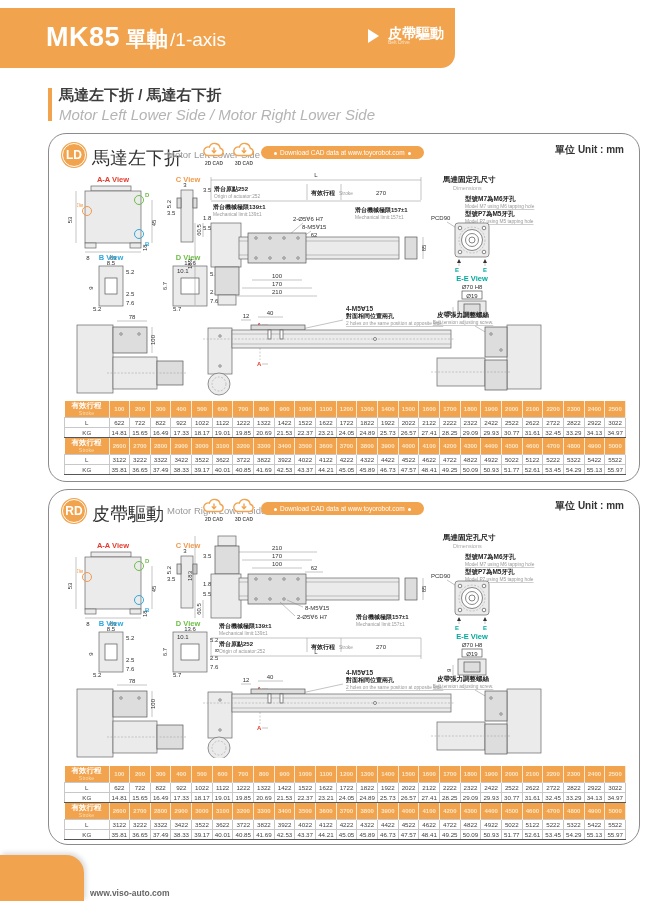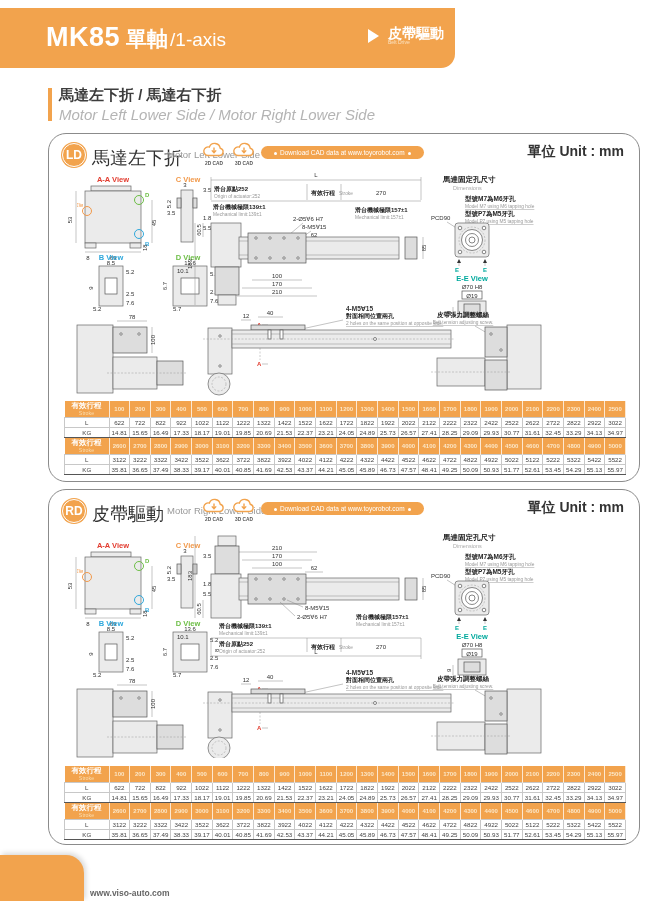--- a/index.html
+++ b/index.html
@@ -22,35 +22,35 @@
   
   .sec-head{position:absolute;left:48px;top:86px;}
   .sec-bar{position:absolute;left:0;top:2px;width:4px;height:33px;background:#F2A34D;}
   .sec-zh{position:absolute;left:11px;top:0;font-size:15px;font-weight:bold;color:#3d3d3d;white-space:nowrap;}
   .sec-en{position:absolute;left:11px;top:20px;font-size:15px;color:#B4B4B4;white-space:nowrap;font-style:italic;}
 
   
   .panel{position:absolute;left:48px;width:592px;border:1px solid #8B8B8B;border-radius:18px;
          background:#fff;box-sizing:border-box;}
   .panel1{top:133px;height:349px;}
-  .panel2{top:489px;height:356px;}
+  .panel2{top:489px;height:356px;border-radius:20px;}
   .badge{position:absolute;left:13px;top:9px;width:22px;height:22px;border-radius:50%;
          background:#F2A34D;border:1px solid #fff;box-shadow:0 0 0 1px #F2A34D;
          color:#fff;font-size:12px;font-weight:bold;text-align:center;line-height:22px;}
   .p-zh{position:absolute;left:43px;top:12px;font-size:18px;font-weight:normal;color:#333;white-space:nowrap;}
   .p-en{position:absolute;left:118px;top:15px;font-size:9.5px;color:#999;white-space:nowrap;}
   .clouds{position:absolute;left:152px;top:8px;width:56px;}
   .cloud{position:absolute;top:0;width:26px;text-align:center;}
   .cloud.c2{left:0;} .cloud.c3{left:30px;}
   .cloud .cl-label{font-size:4.8px;font-weight:bold;color:#555;display:block;margin-top:-1px;}
   .dl-pill{position:absolute;left:212px;top:12px;height:13px;background:#F2A34D;border-radius:7px;
            color:#fff;font-size:6.5px;line-height:13px;padding:0 10px;white-space:nowrap;}
   .dl-pill .dot{display:inline-block;width:3px;height:3px;border-radius:50%;background:#fff;
                 vertical-align:middle;margin:0 3px;}
-  .unit-note{position:absolute;right:15px;top:9px;font-size:14px;font-weight:bold;color:#333;}
+  .unit-note{position:absolute;right:15px;top:9px;font-size:10px;font-weight:bold;color:#333;}
   .drawing{position:absolute;left:6px;top:36px;}
 
   
   .stk-table{position:absolute;left:15px;border-collapse:collapse;table-layout:fixed;width:562px;
              font-size:6.2px;}
   .stk-table th{background:#F2A34D;color:#FBE7C8;font-weight:bold;font-size:6px;
                 border-right:1px solid rgba(255,255,255,.75);padding:0;height:16px;}
   .stk-table th.stk{width:44px;}
   .stk-table th .zh{display:block;font-size:7.5px;color:#fff;line-height:8px;}
   .stk-table th .en{display:block;font-size:5.3px;color:#F9DCAF;line-height:6px;font-weight:normal;}

